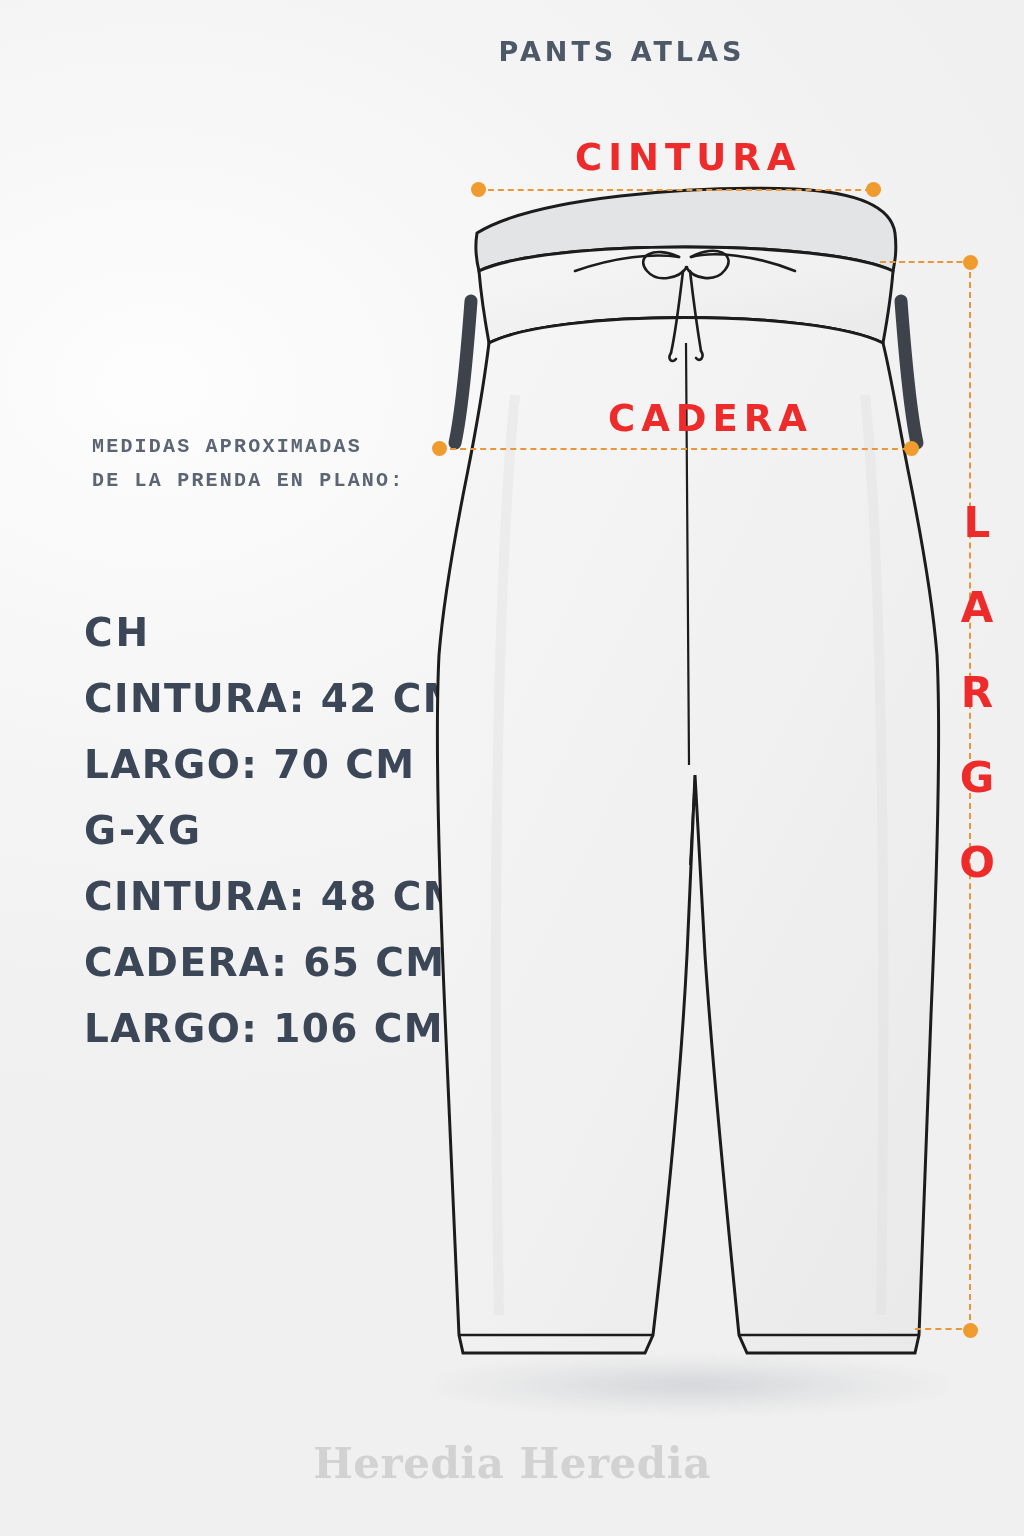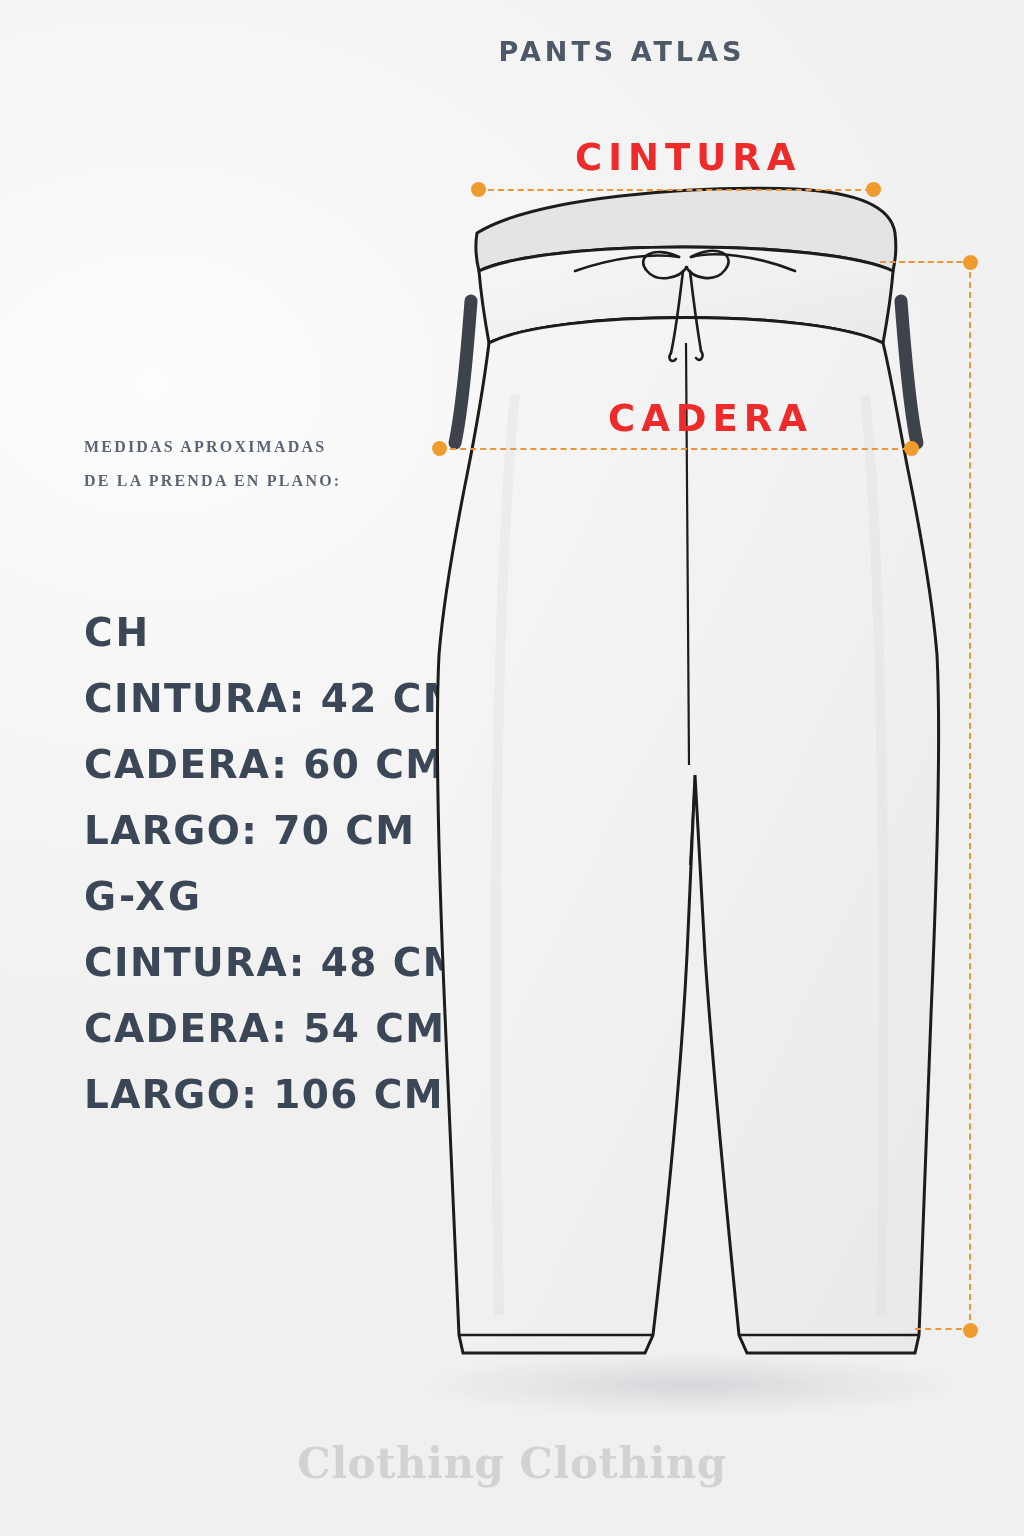--- a/index.html
+++ b/index.html
@@ -28,24 +28,24 @@
     font-size: 27px;
     letter-spacing: 4px;
     color: #4e5968;
   }
   
   .title { left: 260px; right: 40px; }
 
   
   .lead {
     position: absolute;
-    left: 84px; top: 430px;
-    font-family: Liberation Serif, serif;
-    font-weight: 700;
-    font-size: 16px;
+    left: 92px; top: 430px;
+    font-family: Liberation Mono, monospace;
+    font-weight: 700;
+    font-size: 20px;
     line-height: 34px;
     letter-spacing: 2.2px;
     color: #5b6573;
   }
   .specs {
     position: absolute;
     left: 84px; top: 600px;
     font-family: "DejaVu Sans", sans-serif;
     font-weight: 700;
     color: #3b4657;
@@ -149,25 +149,24 @@
   <div class="title">PANTS ATLAS</div>
 
   <div class="lead">
     <div>MEDIDAS APROXIMADAS</div>
     <div>DE LA PRENDA EN PLANO:</div>
   </div>
 
   <div class="specs">
     <div class="row sizelabel">CH</div>
     <div class="row">CINTURA: 42 CM</div>
-    <div class="row">CADERA: 60 CM</div>
     <div class="row">LARGO: 70 CM</div>
     <div class="row sizelabel">G-XG</div>
     <div class="row">CINTURA: 48 CM</div>
-    <div class="row">CADERA: 54 CM</div>
+    <div class="row">CADERA: 65 CM</div>
     <div class="row">LARGO: 106 CM</div>
   </div>
 
   <div id="ground-shadow"></div>
 
   <svg id="pants" viewBox="0 0 580 1230">
     <defs>
       <linearGradient id="fab" x1="0" y1="0" x2="1" y2="1">
         <stop offset="0%" stop-color="#f6f6f6"></stop>
         <stop offset="55%" stop-color="#f0f0f0"></stop>
@@ -245,15 +244,16 @@
   <div class="dimline" id="dim-cadera"></div>
   <div class="dot" id="dot-cadera-l"></div>
   <div class="dot" id="dot-cadera-r"></div>
   <div class="mlabel" id="label-cadera">CADERA</div>
 
   <div class="dimline" id="dim-largo-top"></div>
   <div class="dimline" id="dim-largo-bot"></div>
   <div class="dimline-v" id="dim-largo-v"></div>
   <div class="dot" id="dot-largo-t"></div>
   <div class="dot" id="dot-largo-b"></div>
-
-  <div class="brand">Clothing Clothing</div>
+  <div id="label-largo">L A R G O</div>
+
+  <div class="brand">Heredia Heredia</div>
 </div>
 
 </body></html>

